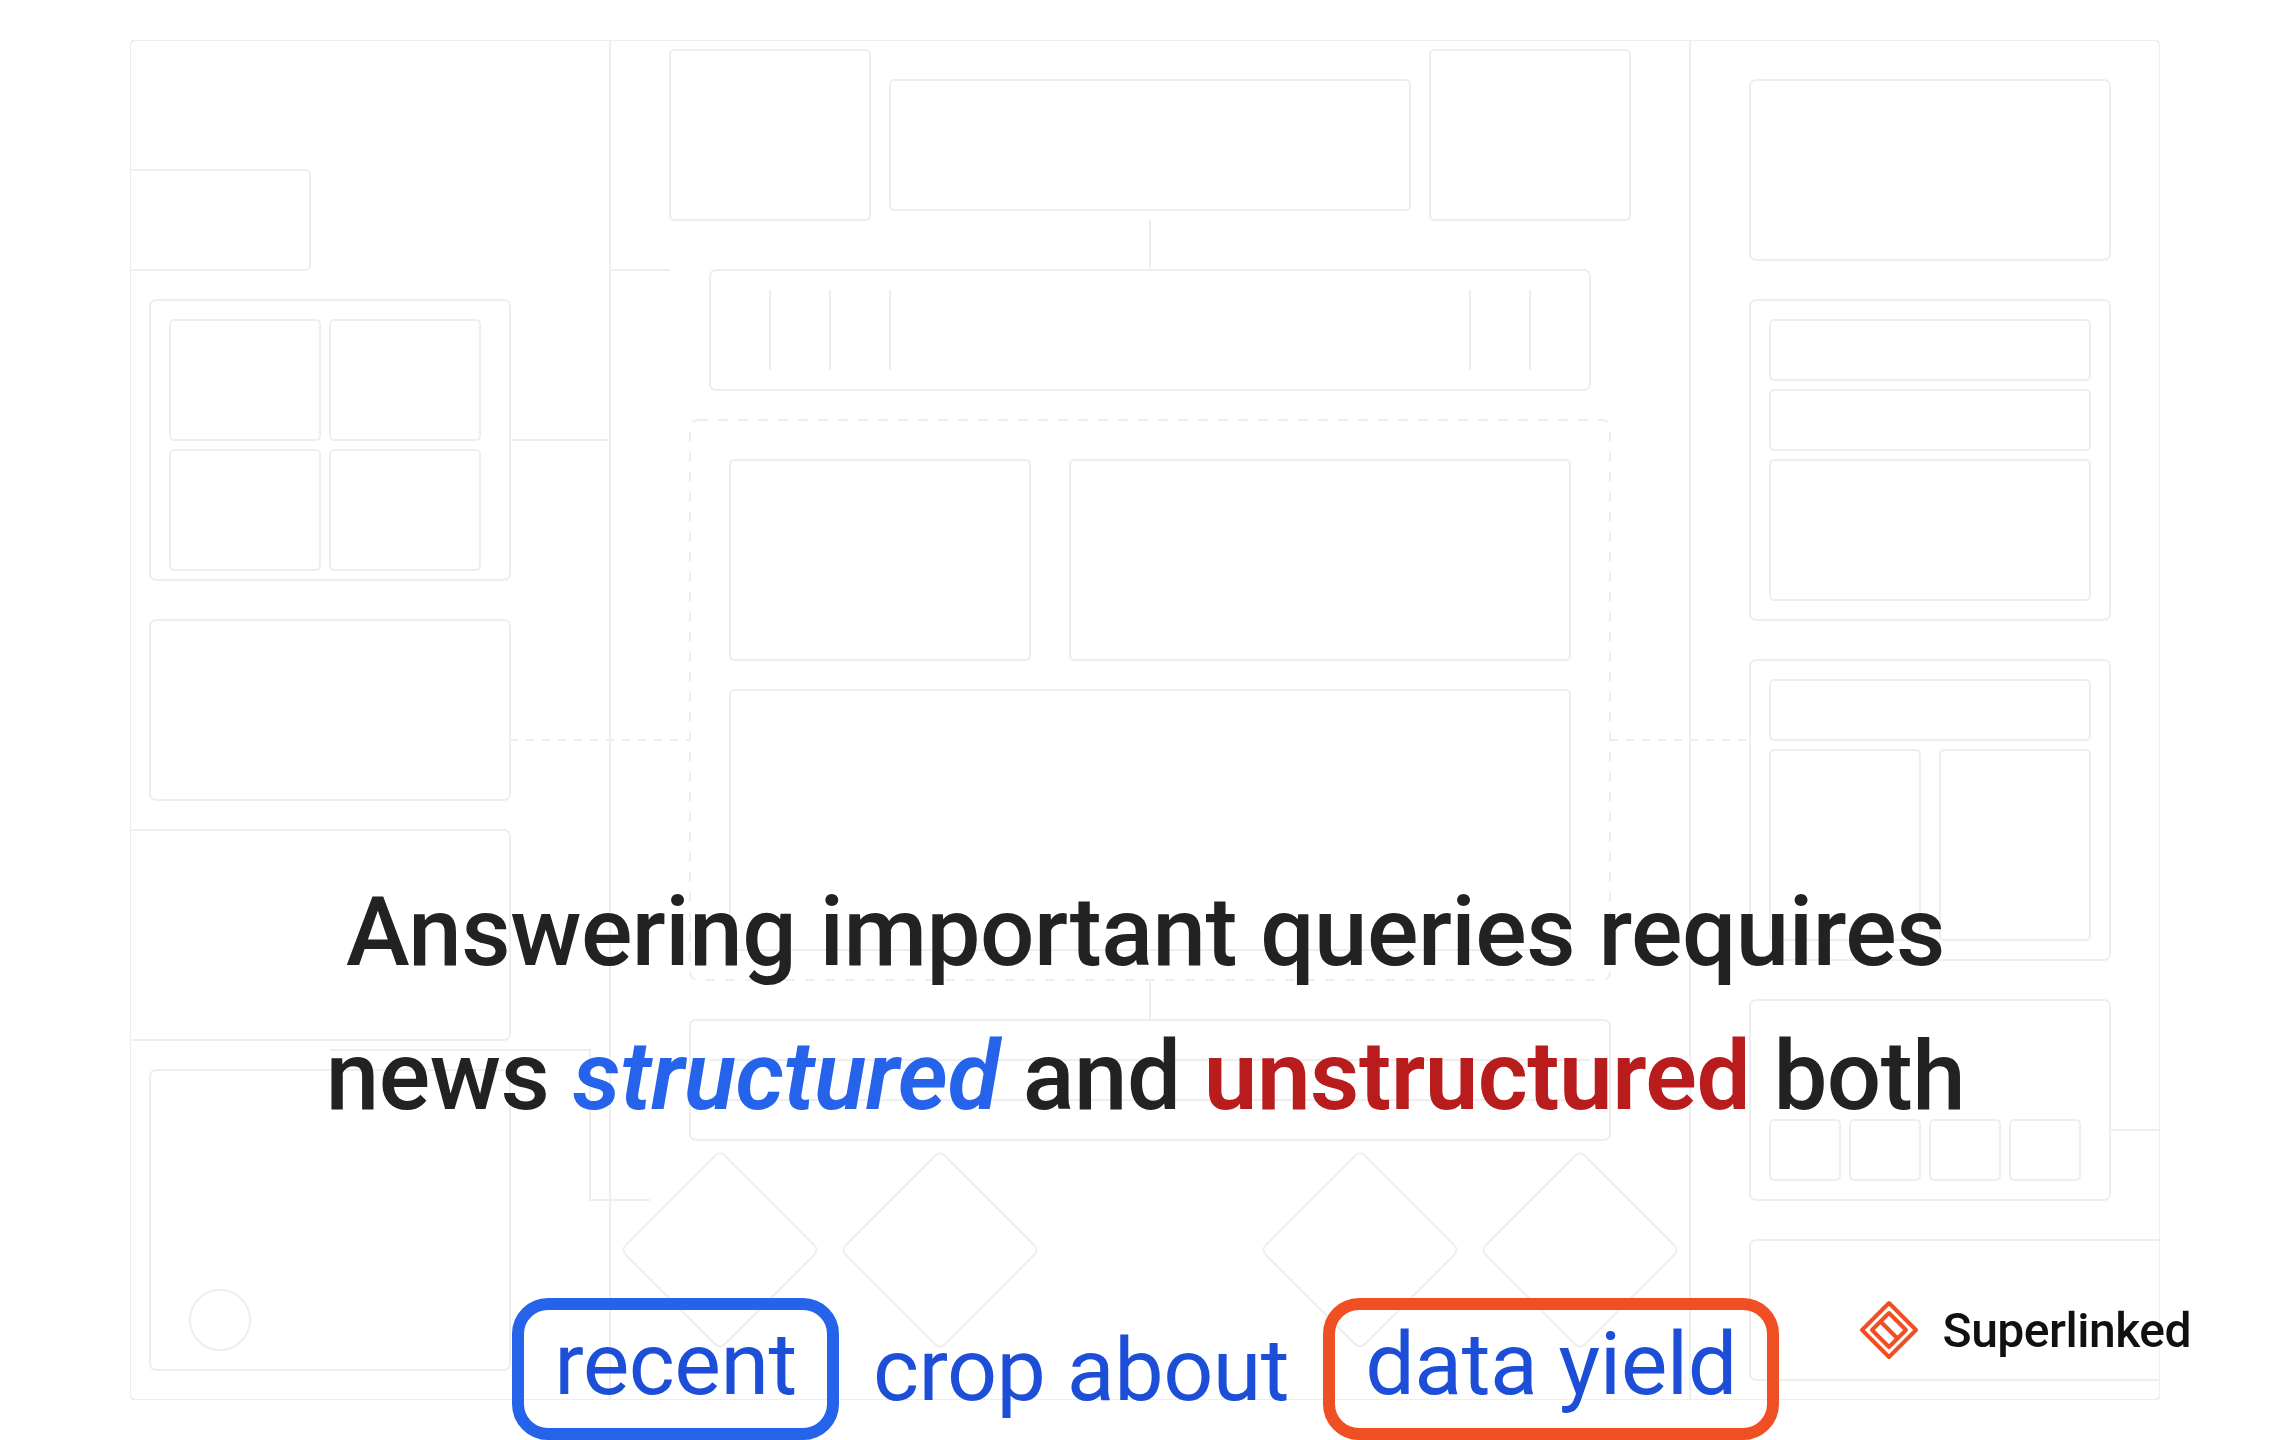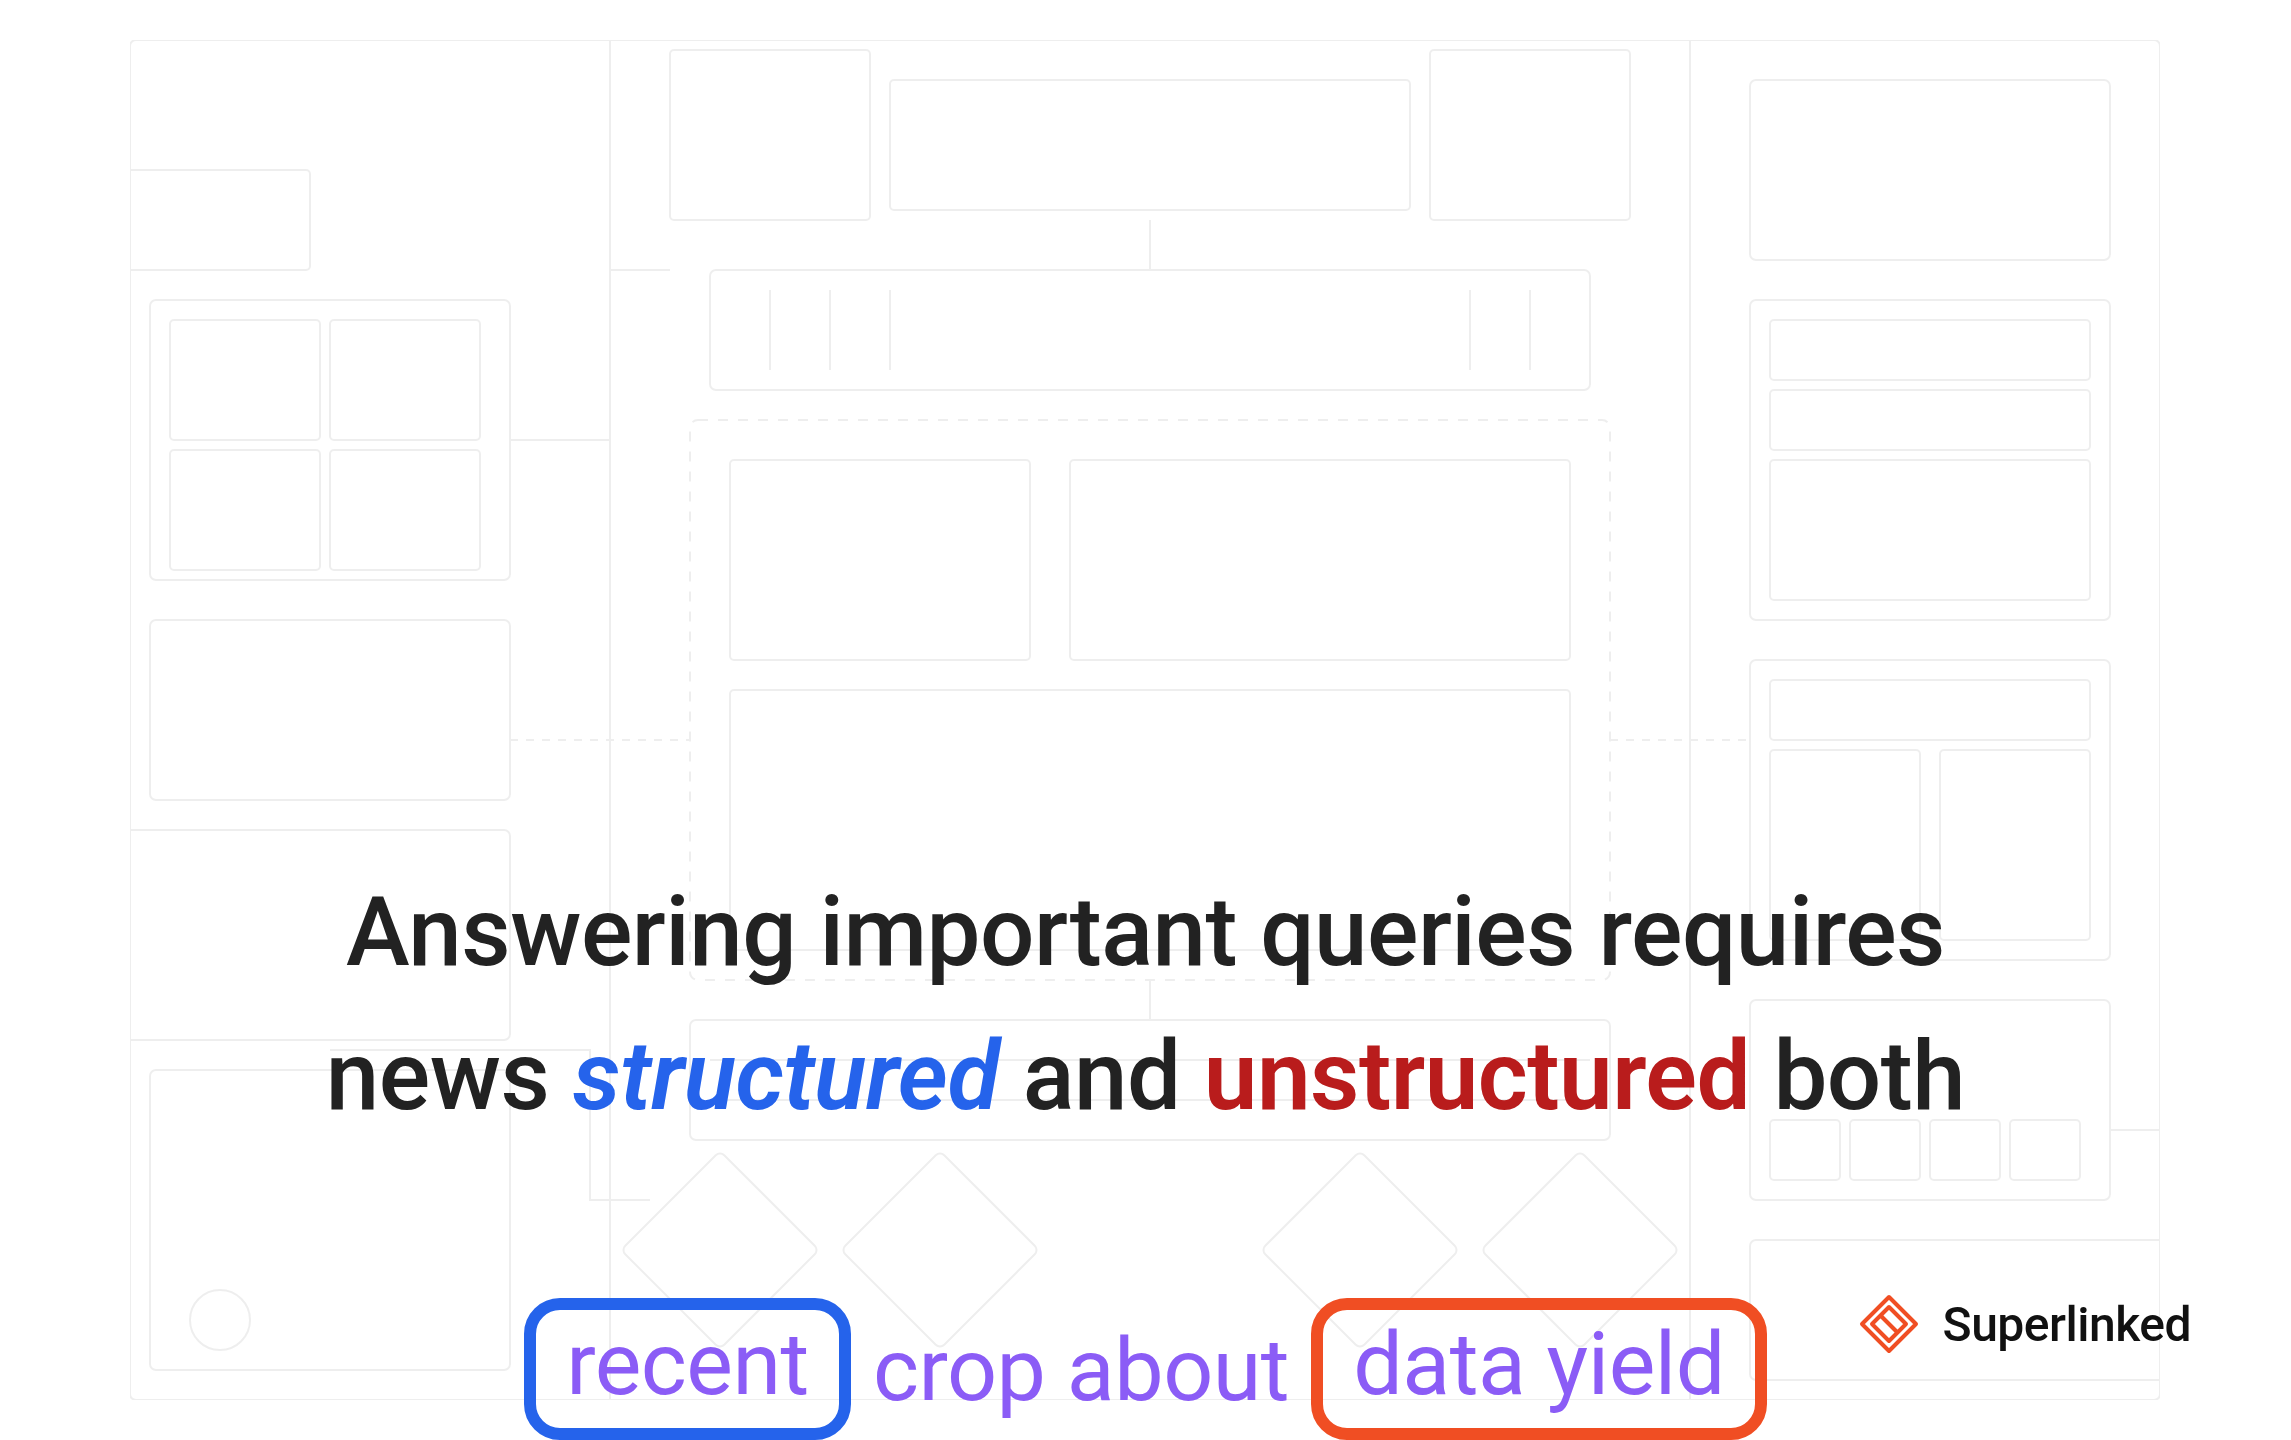--- a/index.html
+++ b/index.html
@@ -51,46 +51,46 @@
     font-style: italic;
   }
   .unstructured {
     color: #b91c1c;
     font-weight: 600;
   }
   .example-row {
     margin-top: 150px;
     font-size: 88px;
     font-weight: 400;
-    color: #8b5cf6;
+    color: #1d4ed8;
     letter-spacing: -0.5px;
     display: flex;
     align-items: center;
-    gap: 4px;
+    gap: 16px;
   }
   .boxed {
     display: inline-block;
     padding: 10px 30px 20px 30px;
     border-radius: 36px;
     border-width: 12px;
     border-style: solid;
     line-height: 1;
   }
   .boxed-blue {
     border-color: #2563eb;
   }
   .boxed-orange {
     border-color: #f04e23;
   }
   .plain-word {
     padding: 0 18px;
   }
   .brand {
     position: absolute;
-    bottom: 86px;
+    bottom: 80px;
     right: 100px;
     display: flex;
     align-items: center;
     gap: 24px;
   }
   .brand-logo {
     width: 60px;
     height: 60px;
   }
   .brand-name {

